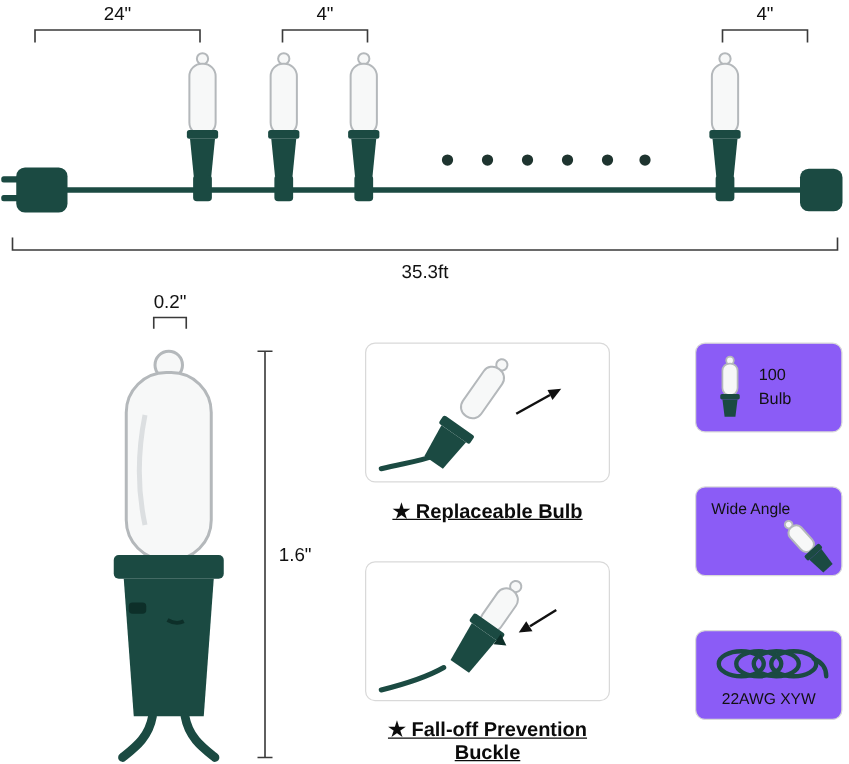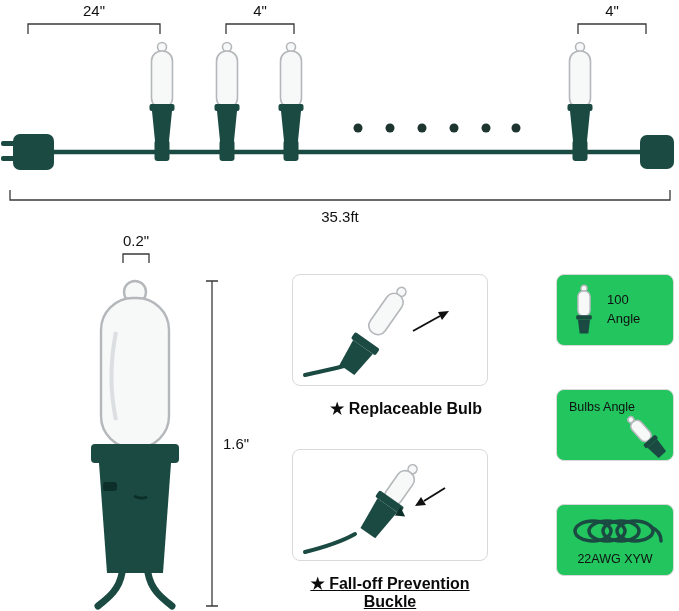--- a/index.html
+++ b/index.html
@@ -15,21 +15,21 @@
   .dimline      { stroke:#3a3a3a; stroke-width:1.3; fill:none; }
   .dim-text     { font-size:15px; fill:#111; font-family:"Liberation Sans", sans-serif; }
   .dark-detail  { fill:#0d2f29; }
   .arrow-line   { stroke:#111; stroke-width:2; }
   .arrow-head   { fill:#111; }
   .dot          { fill:#1e342f; }
 
   .feature-box  { position:absolute; border:1px solid #d9d9d9; border-radius:8px; background:#fff; }
   .feature-label{ position:absolute; width:196px; text-align:center; font-weight:bold; font-size:16px; color:#0b0b0b; }
 
-  .spec-box     { position:absolute; border:1px solid #d9d9d9; border-radius:8px; background:#22c55e; width:118px; height:72px; }
+  .spec-box     { position:absolute; border:1px solid #d9d9d9; border-radius:8px; background:#8b5cf6; width:118px; height:72px; }
   .spec-row     { display:flex; align-items:center; gap:10px; padding:7px 8px 7px 14px; height:100%; }
   .spec-lines   { font-size:13px; line-height:1.45; color:#111; }
   .spec-top-text{ padding:9px 0 0 12px; font-size:12.5px; line-height:1.4; color:#111; }
   .spec-col     { display:flex; flex-direction:column; align-items:center; justify-content:center; height:100%; gap:3px; }
   .spec-caption { font-size:12.5px; color:#111; }
   .corner-bulb  { position:absolute; right:4px; bottom:0; }
 </style>
 </head>
 <body>
 
@@ -141,21 +141,21 @@
       <g transform="translate(93,39) rotate(35)">
         <circle class="glass" cx="0" cy="-27" r="4.5"></circle>
         <rect class="glass" x="-9" y="-23" width="18" height="46" rx="8.5"></rect>
       </g>
       <g>
         <line class="arrow-line" x1="120" y1="56" x2="147" y2="41"></line>
         <polygon class="arrow-head" points="156,36 149,45 145,37"></polygon>
       </g>
     </svg>
   </div>
-  <div class="feature-label" style="left:308px; top:399px;">★ Replaceable Bulb</div>
+  <div class="feature-label" style="left:292px; top:399px;text-decoration:underline;">★ Replaceable Bulb</div>
 
   <div class="feature-box" style="left:292px; top:449px; width:196px; height:112px;">
     <svg width="194" height="110" viewBox="0 0 194 110">
       <path class="green-stroke" style="stroke-width:4" d="M12 102 C32 97 48 92 62 84"></path>
       <g transform="translate(84,70) rotate(35)">
         <circle class="glass" cx="0" cy="-62" r="4.5"></circle>
         <rect class="glass" x="-9" y="-58" width="18" height="38" rx="8.5"></rect>
         <rect class="green-fill" x="-15" y="-26" width="30" height="8" rx="2"></rect>
         <polygon class="green-fill" points="-12,-18 12,-18 9,16 -9,16"></polygon>
         <polygon class="dark-detail" points="12,-24 21,-19 12,-14"></polygon>
@@ -171,28 +171,28 @@
   <div class="spec-box" style="left:556px; top:274px;">
     <div class="spec-row">
       <svg width="26" height="58" viewBox="0 0 30 62">
         <circle class="glass" cx="15" cy="6" r="3.5"></circle>
         <rect class="glass" x="8" y="9" width="14" height="29" rx="6.5"></rect>
         <rect class="green-fill" x="6" y="37" width="18" height="5" rx="1.5"></rect>
         <polygon class="green-fill" points="8,42 22,42 20,58 10,58"></polygon>
       </svg>
       <div class="spec-lines">
         <div>100</div>
-        <div>Angle</div>
+        <div>Bulb</div>
       </div>
     </div>
   </div>
 
   <div class="spec-box" style="left:556px; top:389px;">
     <div class="spec-top-text">
-      <div>Bulbs Angle</div>
+      <div>Wide Angle</div>
     </div>
     <svg class="corner-bulb" width="58" height="50" viewBox="0 0 58 50">
       <g transform="translate(40,32) rotate(-42)">
         <circle class="glass" cx="0" cy="-30" r="3"></circle>
         <rect class="glass" x="-6" y="-27" width="12" height="24" rx="5.5"></rect>
         <rect class="green-fill" x="-8" y="-3" width="16" height="5" rx="1.5"></rect>
         <polygon class="green-fill" points="-6.5,2 6.5,2 5,17 -5,17"></polygon>
       </g>
     </svg>
   </div>

